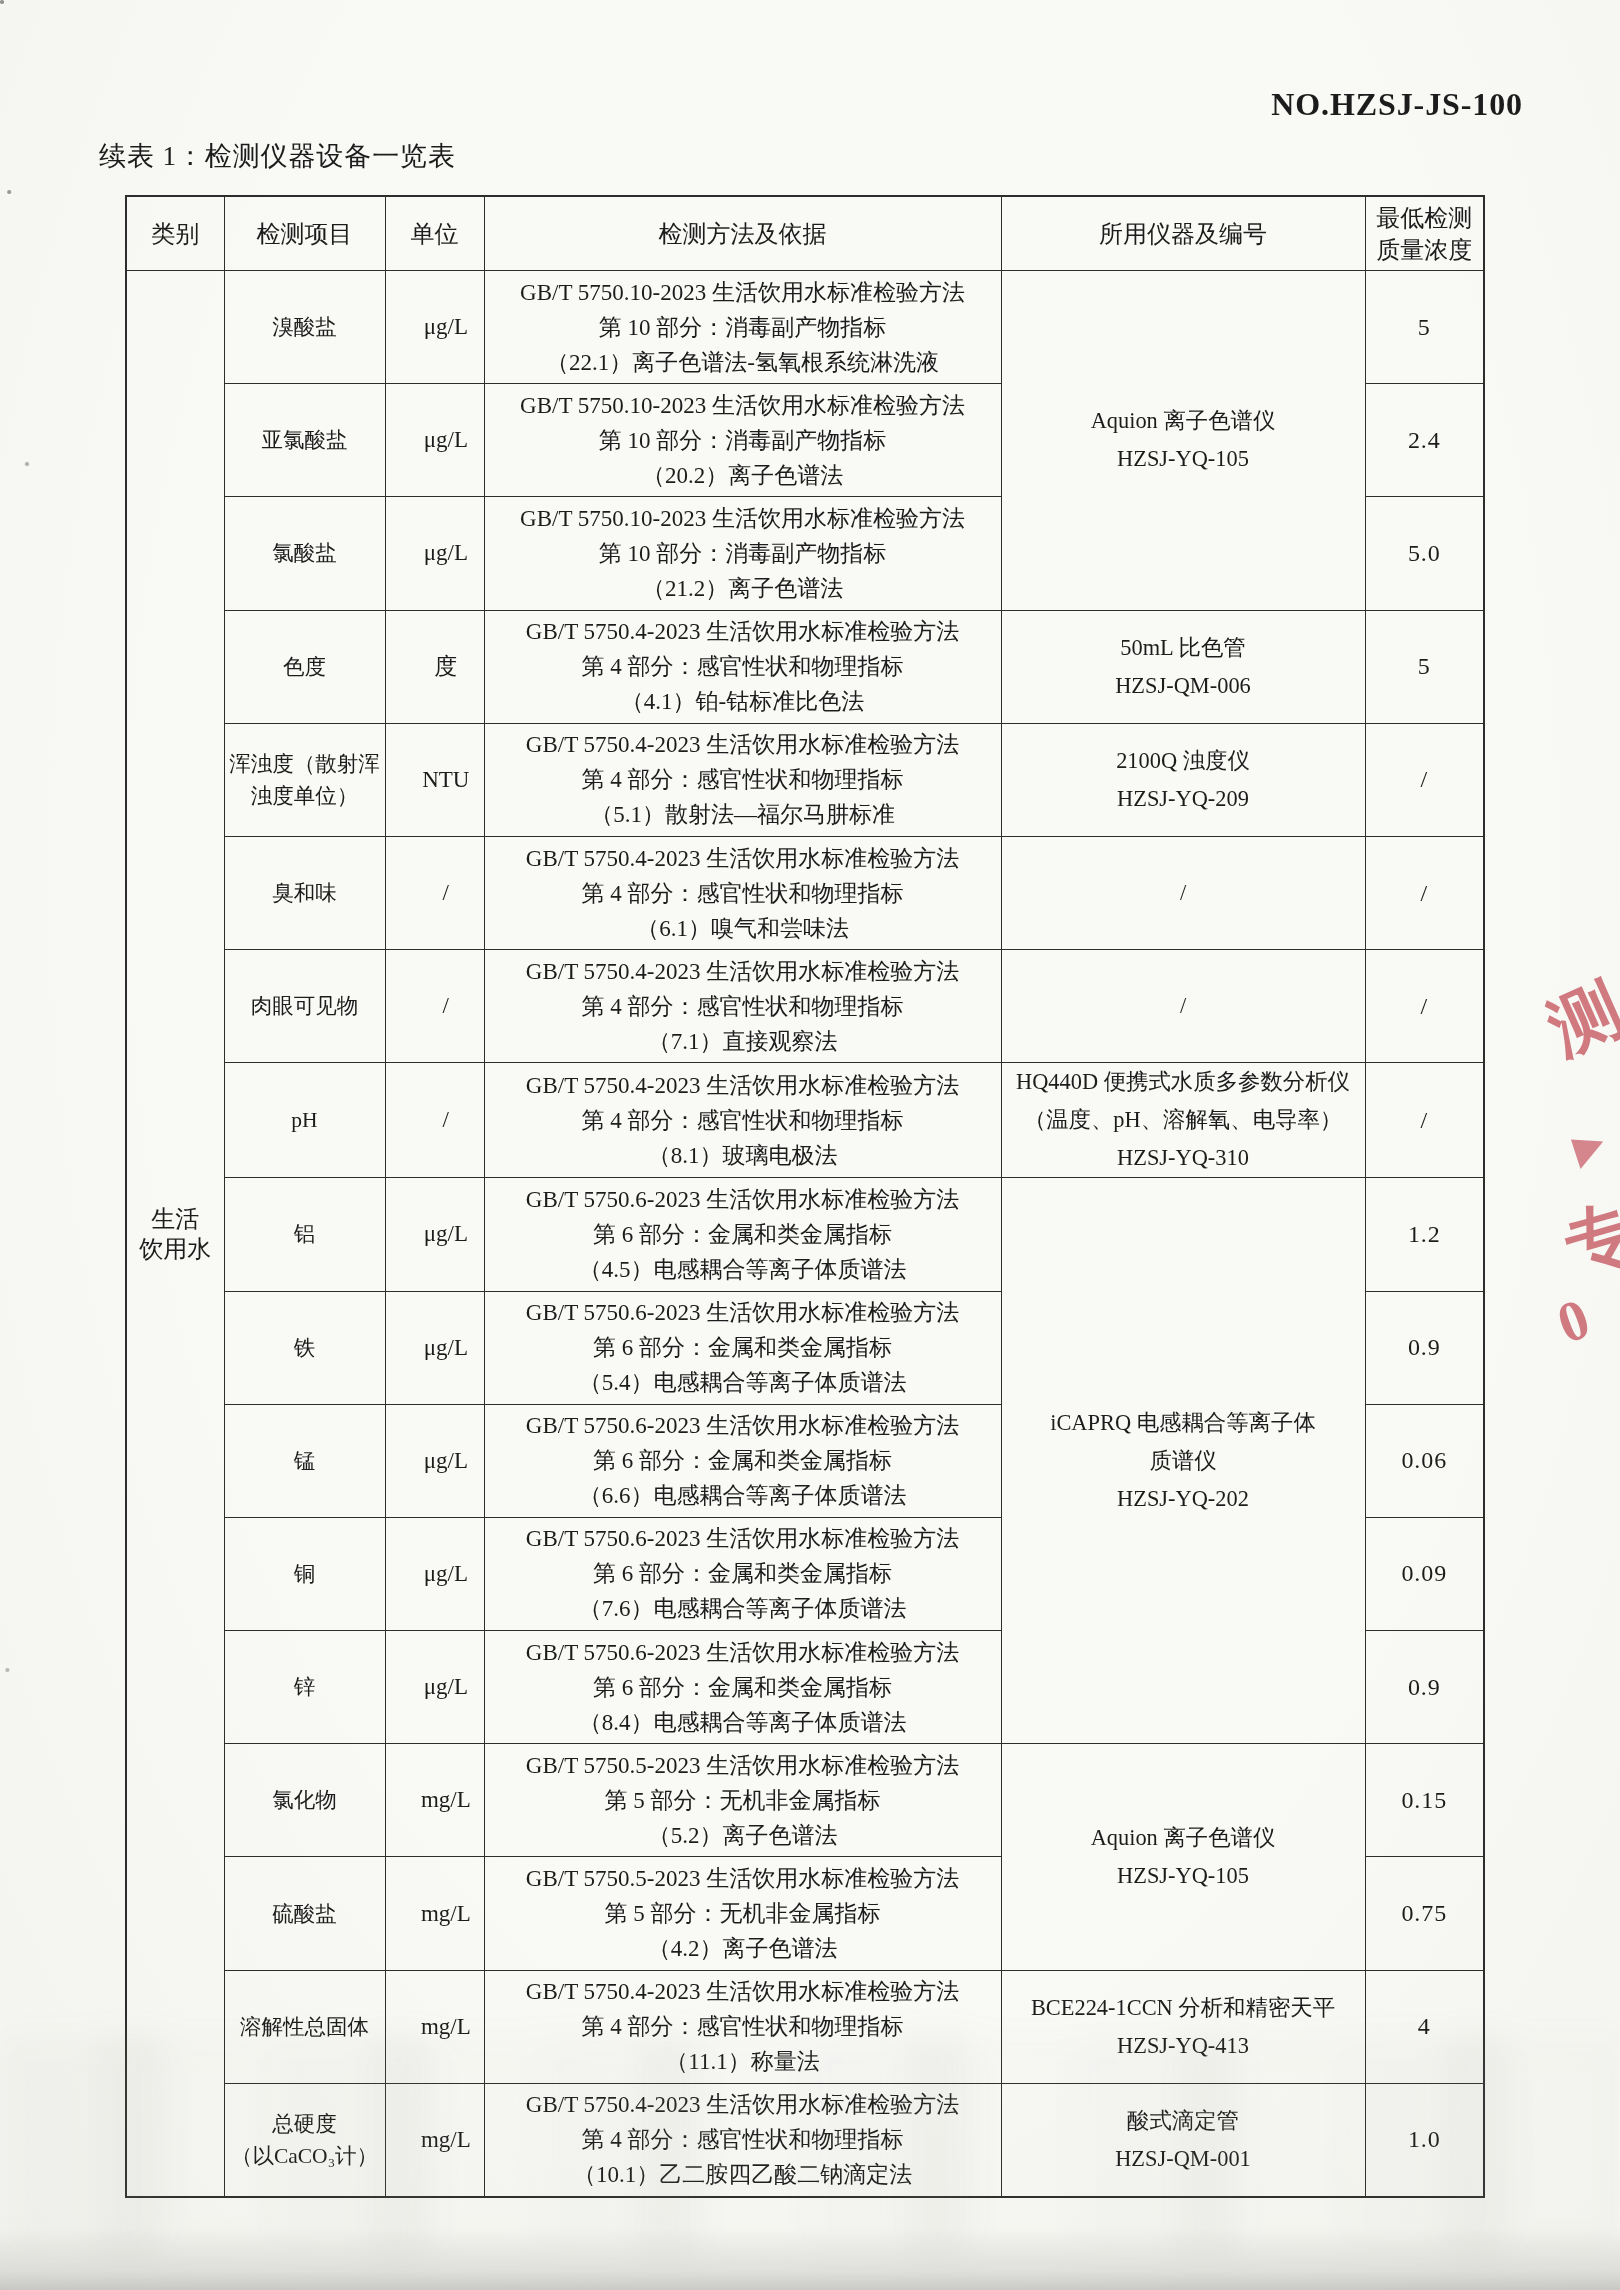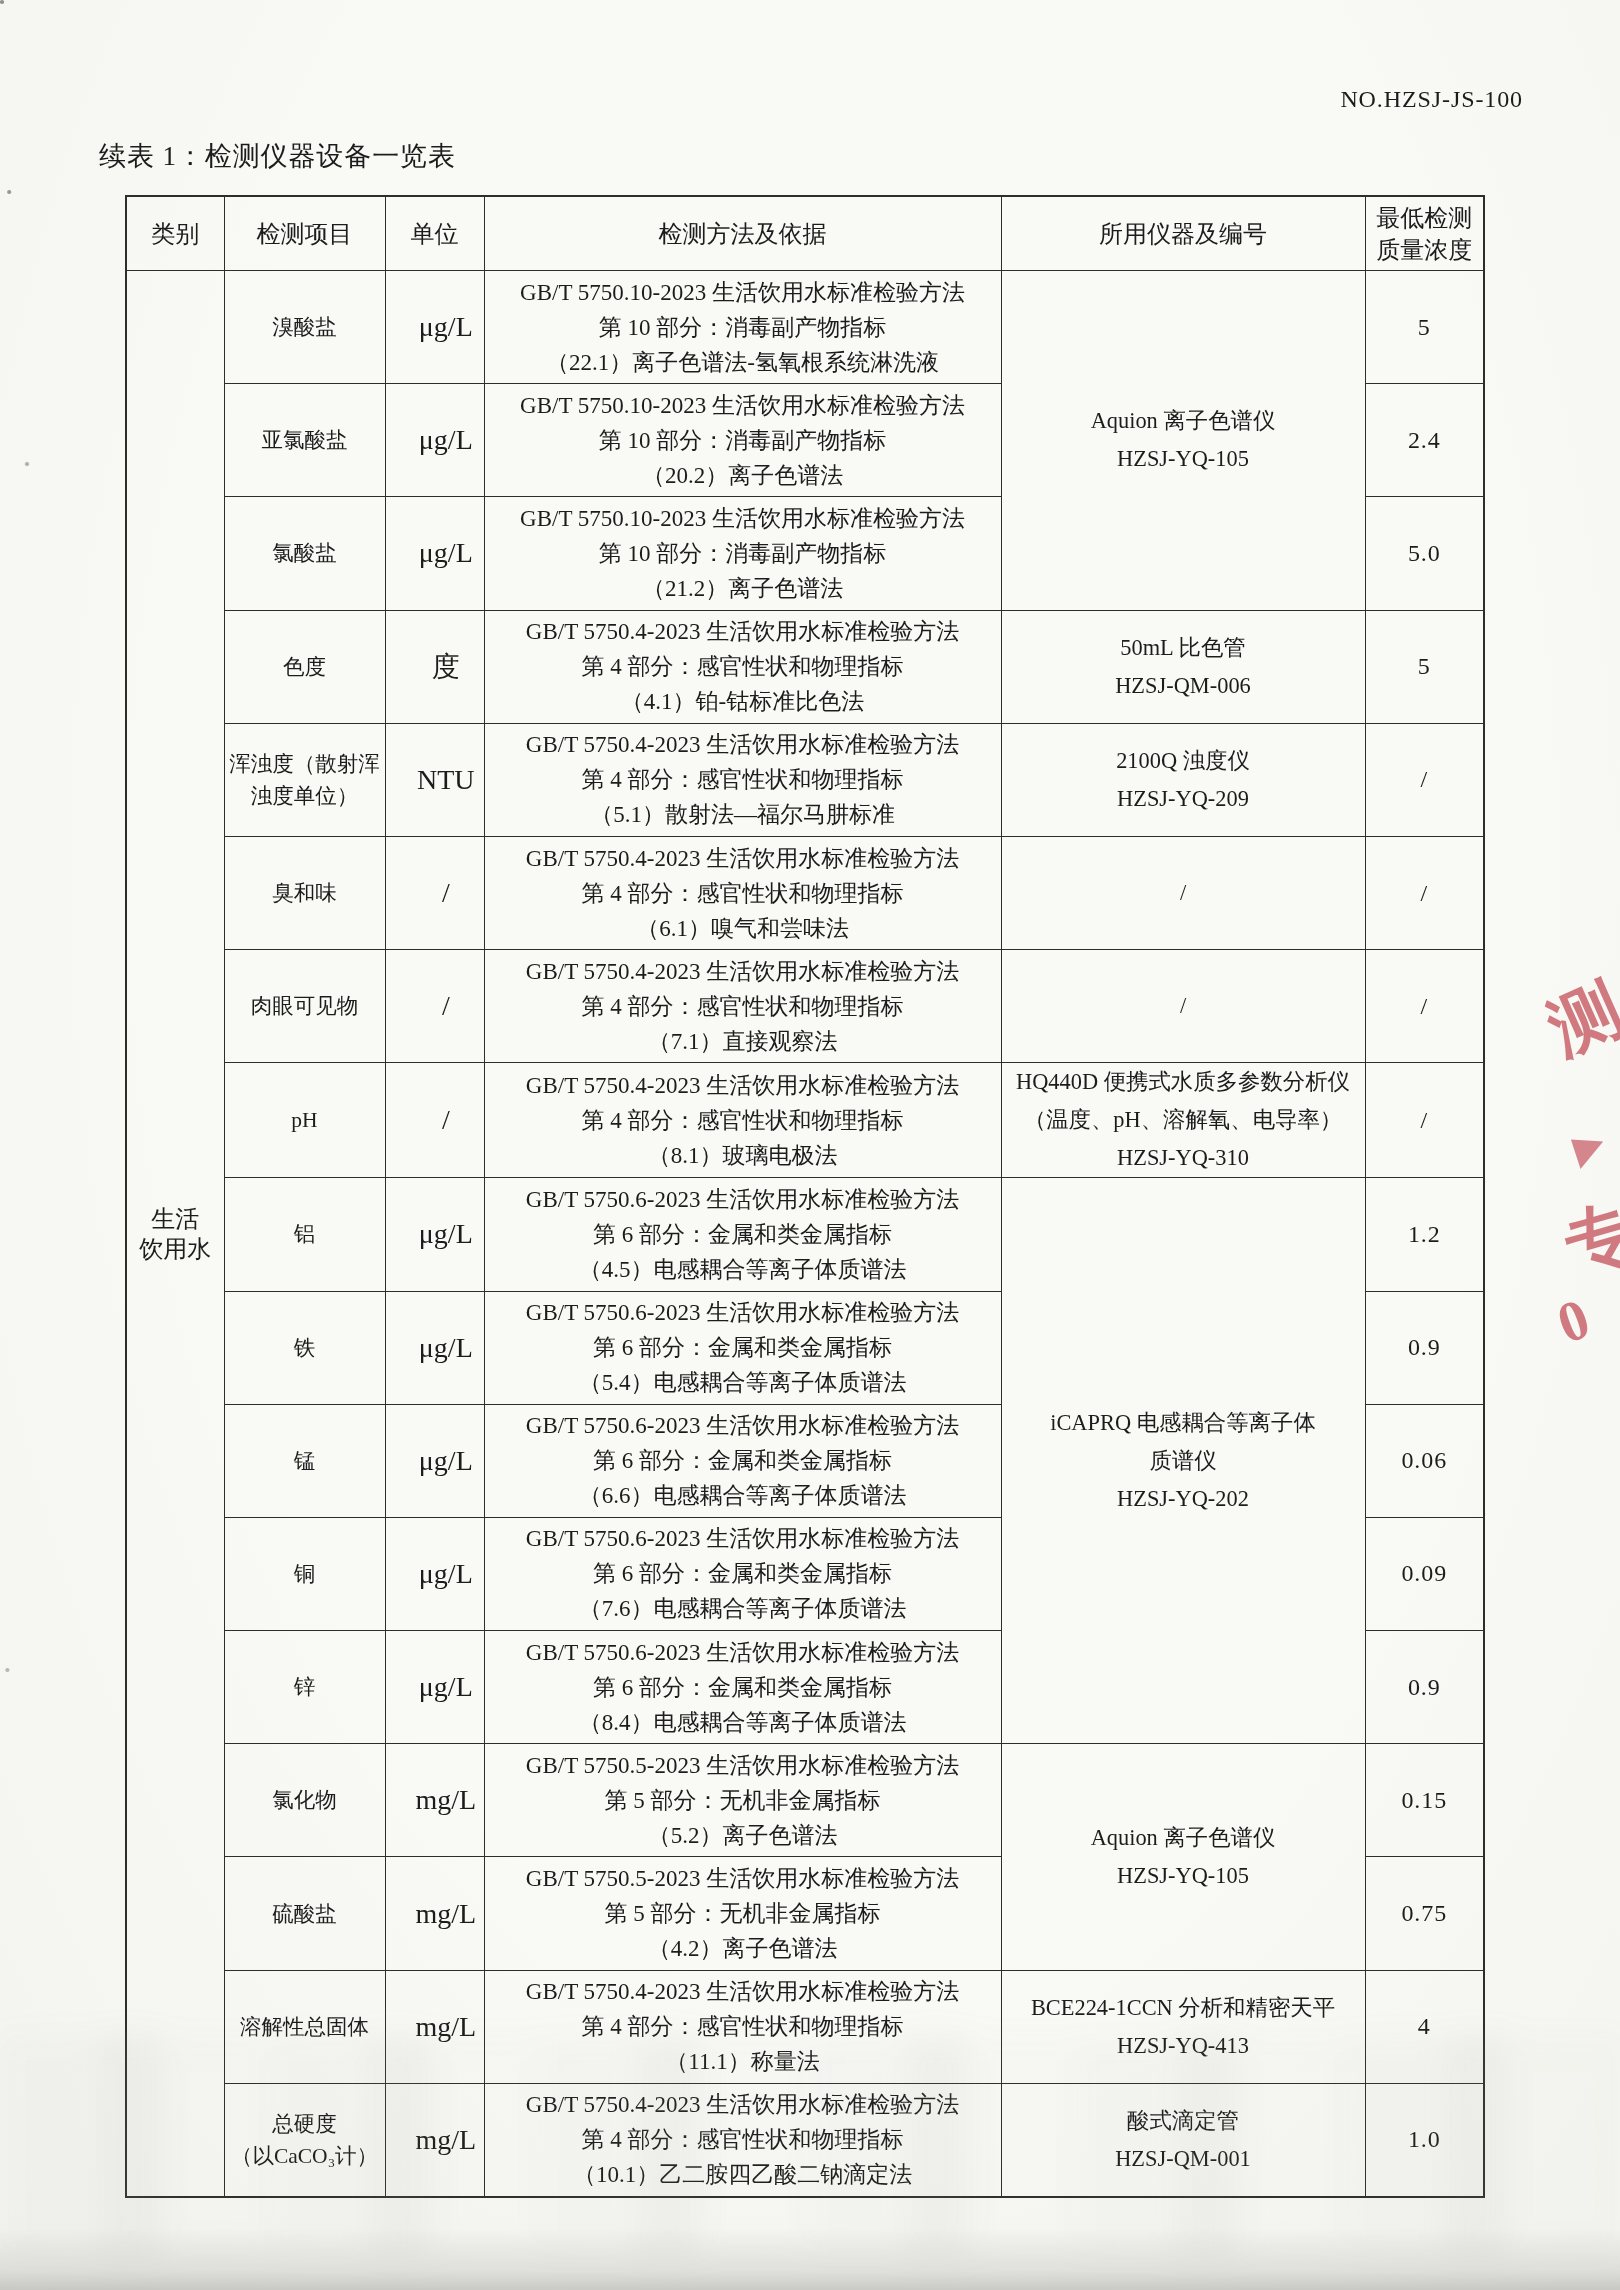--- a/index.html
+++ b/index.html
@@ -2,33 +2,33 @@
 <html style="font-size:14.3px"><head>
 <meta charset="utf-8">
 <style>
   html,body{margin:0;padding:0;}
   body{background:#e9e9e6;}
   .page{
     position:relative;width:1620px;height:2290px;overflow:hidden;
     background:radial-gradient(ellipse at 52% 38%, #f9f9f6 55%, #f3f3ef 100%);
     font-family:"Liberation Serif","DejaVu Serif",serif;color:#1c1c1c;
   }
-  .doc-no{position:absolute;top:86px;right:97px;font-size:24px;font-weight:normal;letter-spacing:0.9px;}
+  .doc-no{position:absolute;top:86px;right:97px;font-size:32px;font-weight:bold;letter-spacing:0.9px;}
   .caption{position:absolute;top:138px;left:99px;font-size:27px;letter-spacing:0.9px;}
   table.grid{
     position:absolute;left:125px;top:195px;width:1357px;
     border-collapse:collapse;table-layout:fixed;
     border:2.7px solid #2d2d2d;
   }
   .grid th,.grid td{border:1.8px solid #2d2d2d;text-align:center;vertical-align:middle;padding:0 5.4px;}
   .grid thead th{height:73px;font-size:24px;font-weight:normal;line-height:32px;}
   .grid tbody tr{height:107px;}
   td.cat{font-size:24px;line-height:30px;white-space:pre-line;}
   td.item{font-size:21.5px;line-height:32px;white-space:pre-line;padding:0 3.6px;}
-  td.unit{font-size:28px;padding-left:28px;}
+  td.unit{font-size:23px;padding-left:28px;}
   td.method{padding:3.6px 7.2px;}
   .mline{font-size:23px;line-height:35px;}
   td.instr{font-size:22.4px;line-height:38px;white-space:pre-line;}
   td.limit{font-size:24px;letter-spacing:0.9px;}
   
   .stamp{position:absolute;top:967px;right:-23px;width:107px;pointer-events:none;}
   .stamp .ch{position:absolute;font-size:68px;color:rgba(196,86,95,0.78);transform:rotate(-16deg);font-weight:bold;}
   .stamp .ch1{top:7.2px;left:16px;transform:rotate(-24deg) scaleX(1.05);}
   .stamp .ch2{top:226px;left:30px;}
   .stamp .ch3{top:321px;left:23px;font-size:57px;transform:rotate(-20deg);}

